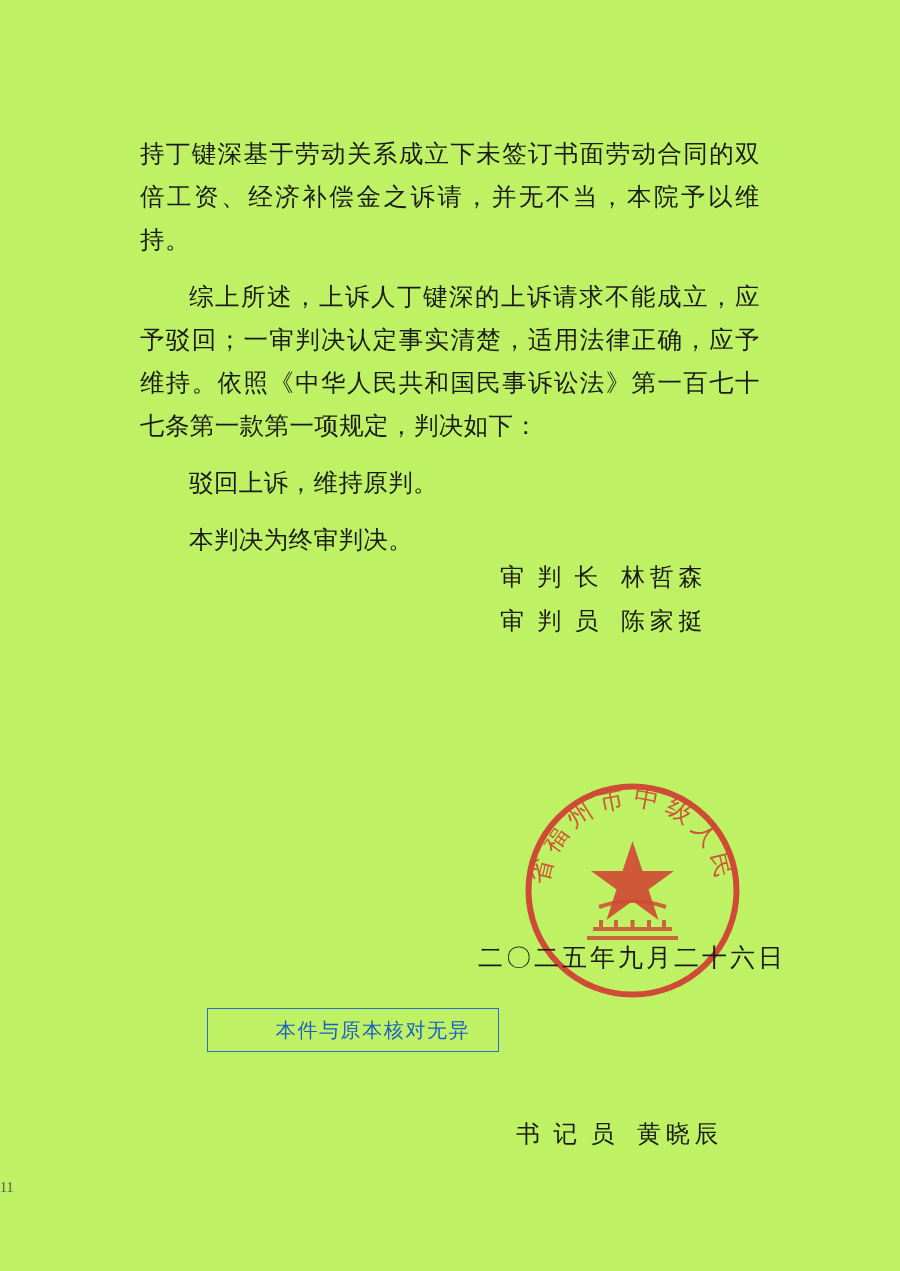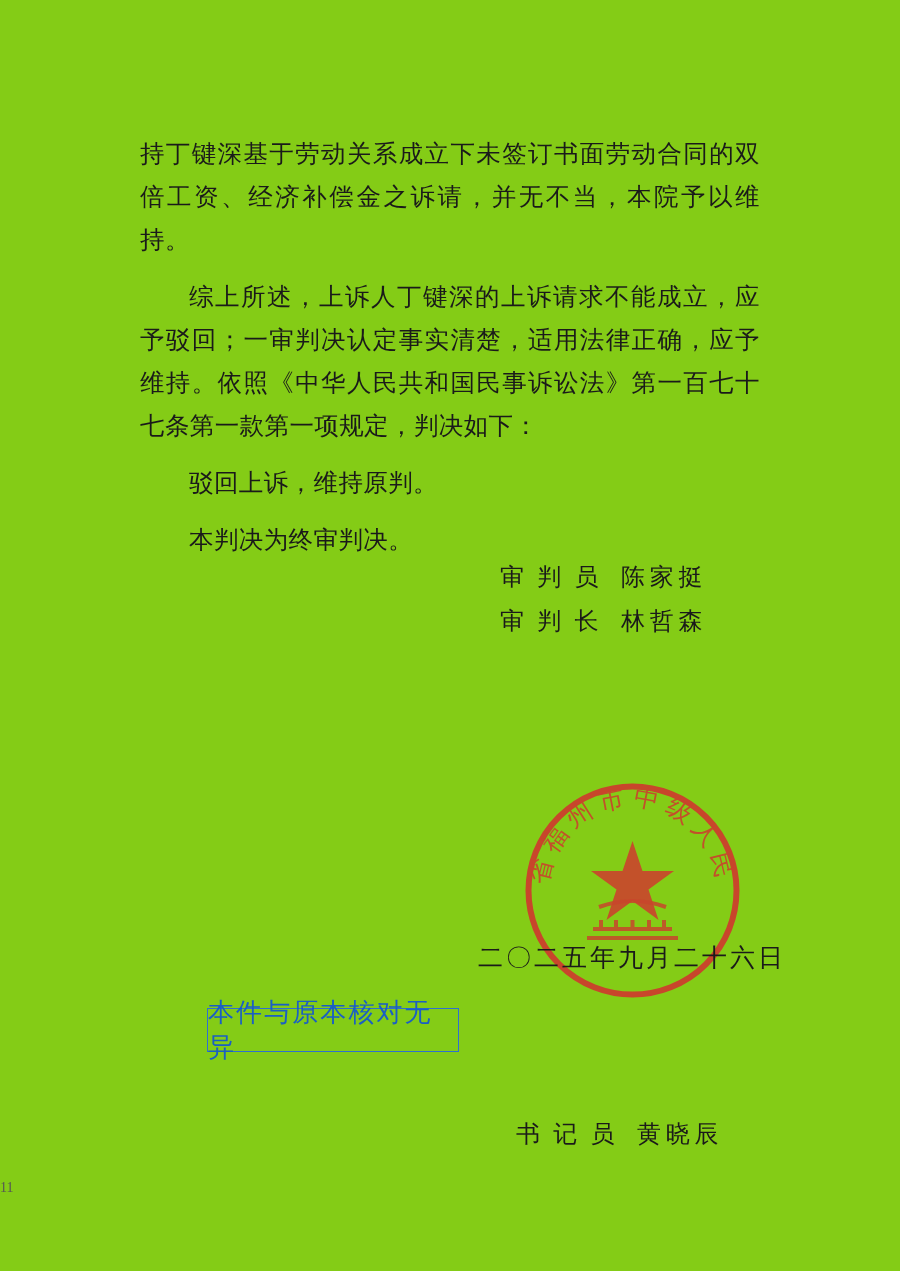--- a/index.html
+++ b/index.html
@@ -12,21 +12,21 @@
     height: 1271px;
     position: relative;
     font-family: "Liberation Serif", "DejaVu Serif", serif;
     color: #1a1a1a;
     overflow: hidden;
   }
 
   .page {
     position: absolute;
     inset: 0;
-    background: #84cc16;
+    background: #bef264;
   }
 
   .doc-body {
     position: absolute;
     left: 140px;
     top: 132px;
     width: 620px;
   }
 
   .para {
@@ -89,25 +89,26 @@
   }
 
   .verify-stamp {
     position: absolute;
     left: 207px;
     top: 1008px;
     width: 250px;
     height: 42px;
     border: 1.6px solid #2f6fd0;
     color: #1a5fc4;
-    font-size: 26px;
+    font-size: 20px;
     letter-spacing: 0.08em;
     display: flex;
     align-items: center;
     justify-content: center;
+    padding-left: 40px;
   }
 
   .clerk-row {
     position: absolute;
     left: 516px;
     top: 1070px;
     font-size: 24px;
     white-space: nowrap;
     margin-top: 48px;
   }
@@ -139,26 +140,26 @@
 
   <div class="doc-body">
     <p class="para">持丁键深基于劳动关系成立下未签订书面劳动合同的双倍工资、经济补偿金之诉请，并无不当，本院予以维持。</p>
     <p class="para indent">综上所述，上诉人丁键深的上诉请求不能成立，应予驳回；一审判决认定事实清楚，适用法律正确，应予维持。依照《中华人民共和国民事诉讼法》第一百七十七条第一款第一项规定，判决如下：</p>
     <p class="para indent">驳回上诉，维持原判。</p>
     <p class="para indent">本判决为终审判决。</p>
   </div>
 
   <div class="signatures">
     <div class="sig-row">
+      <span class="sig-role">审判长</span>
+      <span class="sig-name">林哲森</span>
+    </div>
+    <div class="sig-row">
       <span class="sig-role">审判员</span>
       <span class="sig-name">陈家挺</span>
-    </div>
-    <div class="sig-row">
-      <span class="sig-role">审判长</span>
-      <span class="sig-name">林哲森</span>
     </div>
   </div>
 
   <div class="seal">
     <svg width="223" height="223" viewBox="0 0 223 223" aria-hidden="true">
       <defs>
         <path id="sealArcTop" d="M 27 111.5 A 84.5 84.5 0 0 1 196 111.5"></path>
         <path id="sealArcBottom" d="M 40 111.5 A 71.5 71.5 0 0 0 183 111.5"></path>
       </defs>
       <g opacity="0.88">

